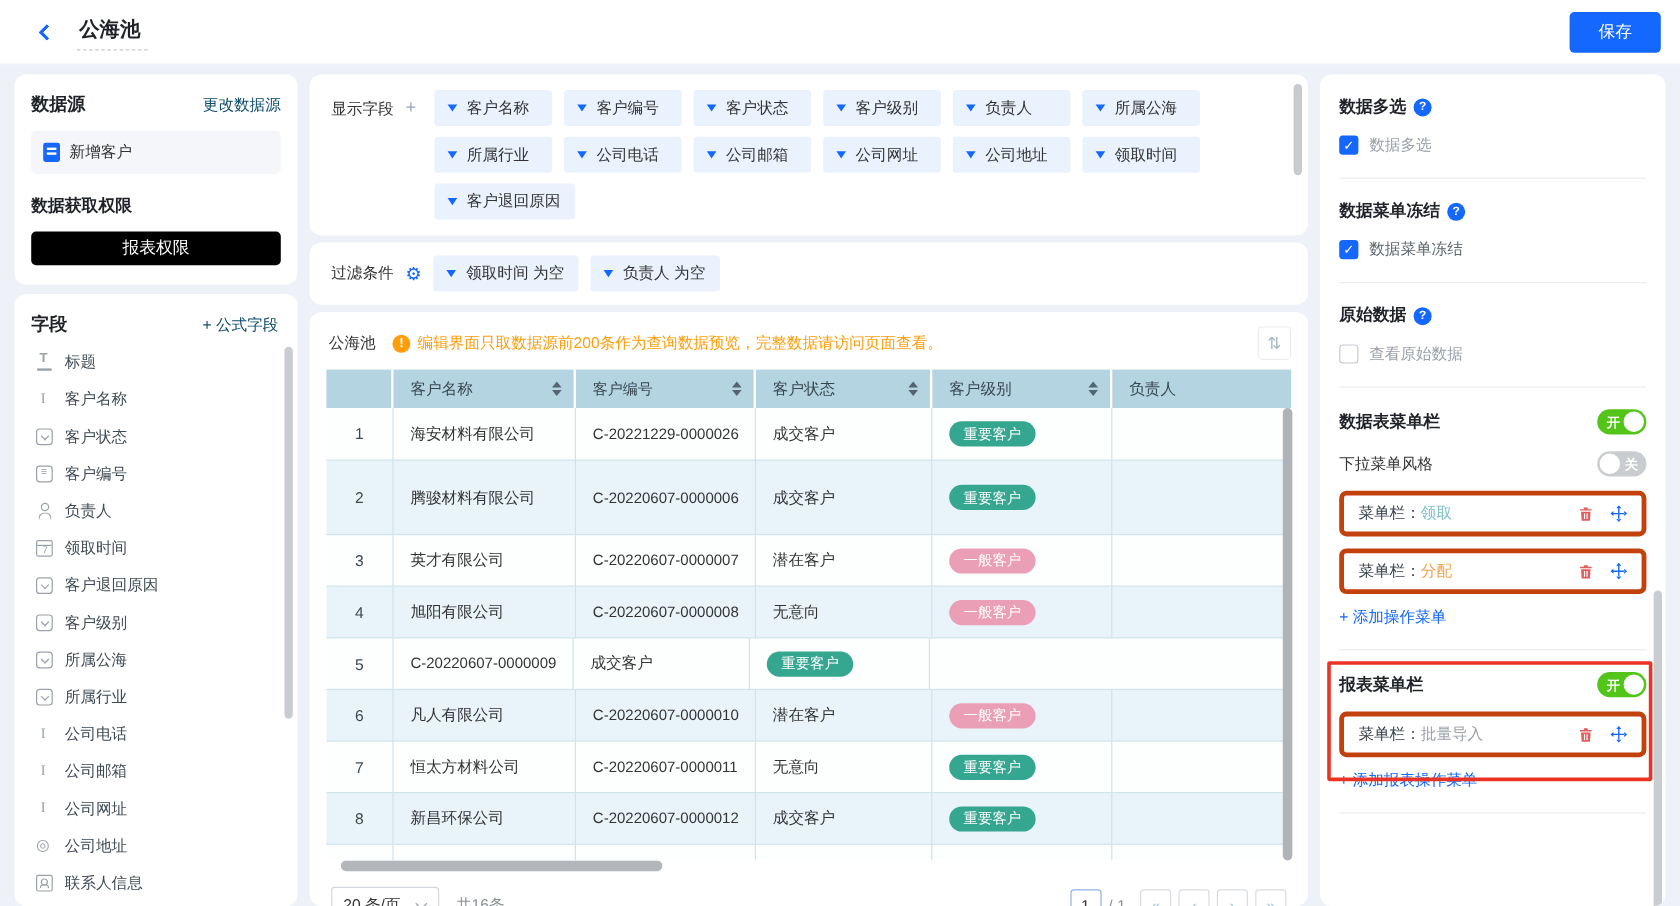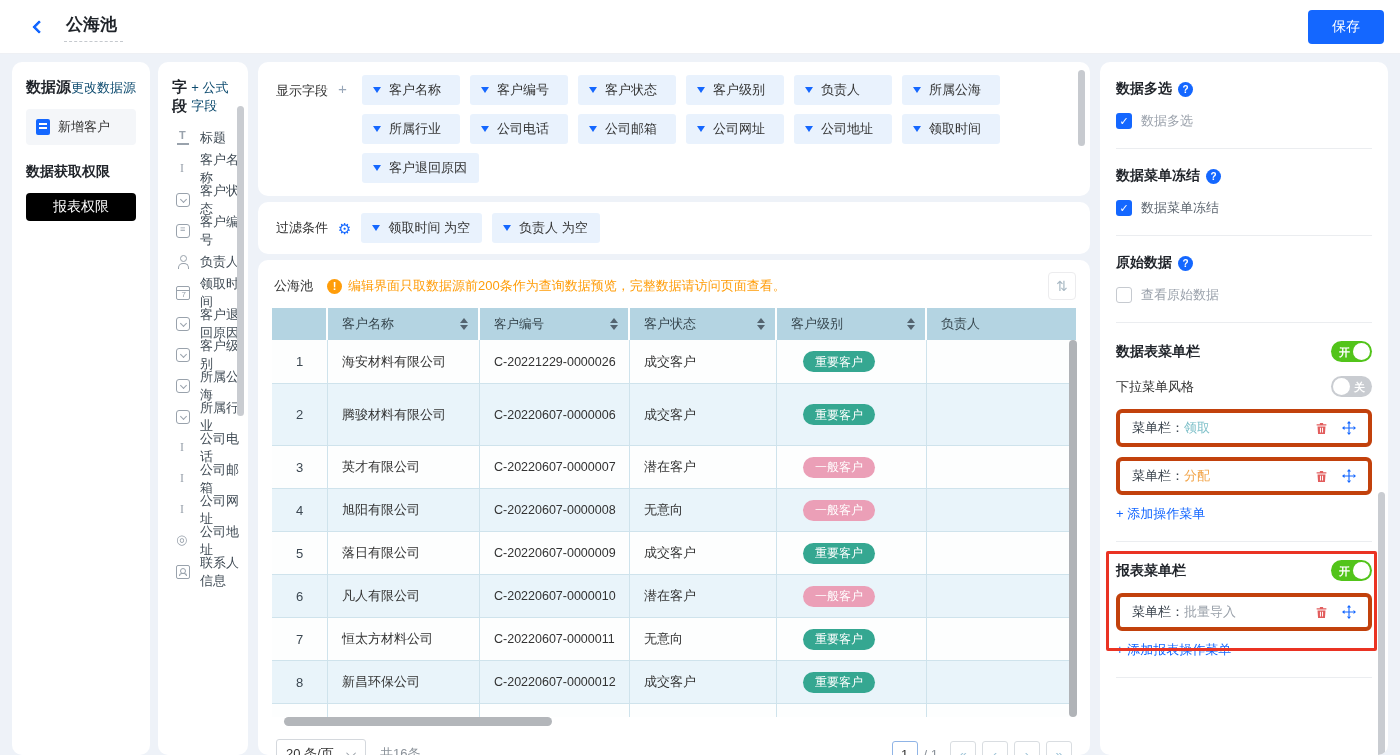--- a/index.html
+++ b/index.html
@@ -16,21 +16,21 @@
   .page-title { font-size:17px; font-weight:bold; color:#1f2329; margin-left:16px;
                 border-bottom:1px dashed #c5c9ce; padding:2px 6px 5px 2px; }
   .save-btn { margin-left:auto; background:#1467ff; color:#fff; font-size:14px; border:none;
               border-radius:4px; padding:8px 24px; cursor:pointer; }
 
   
   .main { flex:1; display:flex; gap:10px; padding:8px 12px 0 12px; min-height:0; }
   .card { background:#fff; border-radius:10px; }
 
   
-  .col-left { width:236px; flex:none; display:flex; flex-direction:row; gap:8px; }
+  .col-left { width:236px; flex:none; display:flex; flex-direction:column; gap:8px; }
   .ds-card { padding:16px 14px; }
   .ds-head { display:flex; align-items:center; justify-content:space-between; }
   .ds-title { font-size:15px; font-weight:bold; color:#1f2329; }
   .link { color:#0c4a6e; cursor:pointer; font-size:13px; }
   .ds-item { margin-top:12px; background:#f4f6f9; border-radius:4px; padding:9px 10px;
              display:flex; align-items:center; gap:8px; cursor:pointer; }
   .doc-icon { width:14px; height:16px; background:#1467ff; border-radius:2px; position:relative; flex:none; }
   .doc-icon::after { content:""; position:absolute; left:3px; top:4px; width:8px; height:2px;
                      background:#fff; box-shadow:0 4px 0 #fff; }
   .perm-title { font-size:14px; font-weight:bold; color:#1f2329; margin-top:18px; }
@@ -107,21 +107,21 @@
   .t-row.alt { background:#e9f4fa; }
   .t-cell { border-right:1px solid #cfe3ec; border-bottom:1px solid #cfe3ec; display:flex;
             align-items:center; padding:0 8px 0 14px; overflow:hidden; white-space:nowrap; color:#333; }
   .t-cell:last-child { border-right:none; }
   .c0 { width:56px; flex:none; justify-content:center; padding:0; color:#3c4852; }
   .c1 { width:152px; flex:none; }
   .c2 { width:150px; flex:none; font-size:12.5px; }
   .c3 { width:147px; flex:none; }
   .c4 { width:150px; flex:none; }
   .c5 { flex:1; }
-  .badge { padding:4.5px 12px; border-radius:14px; color:#fff; font-size:12px; line-height:1;margin-left:12px; }
+  .badge { padding:4.5px 12px; border-radius:14px; color:#fff; font-size:12px; line-height:1; }
   .partial-row { height:13px; background:#fdfefe; border-bottom:none; display:flex; }
   .partial-row .t-cell { border-bottom:none; height:13px; }
   .v-scroll { position:absolute; right:-1px; top:0; width:8px; height:100%; background:#b0b3b7; border-radius:4px; }
   .h-scroll-track { height:13px; display:flex; align-items:center; padding-left:12px; }
   .h-scroll { width:268px; height:9px; background:#b3b6ba; border-radius:5px; }
   .pg-divider { height:1px; background:#e8ebee; margin:2px -14px 0 -14px; }
   .pagination { display:flex; align-items:center; gap:14px; padding:11px 4px 0 4px; }
   .pg-select { width:90px; height:30px; border:1px solid #d4d8dd; border-radius:3px; display:flex;
                align-items:center; padding:0 9px; gap:6px; color:#333; cursor:pointer; background:#fff; }
   .pg-chev { margin-left:auto; width:7px; height:7px; border-left:1.4px solid #9aa1a9; border-bottom:1.4px solid #9aa1a9;
@@ -429,21 +429,20 @@
               <div class="t-cell c1">旭阳有限公司</div>
               <div class="t-cell c2">C-20220607-0000008</div>
               <div class="t-cell c3">无意向</div>
               <div class="t-cell c4">
                 <span class="badge" style="background: rgb(235, 159, 183);">一般客户</span>
               </div>
               <div class="t-cell c5"></div>
             </div>
             <div class="t-row" style="height: 43px;">
               <div class="t-cell c0">5</div>
-              <div class="t-cell c1">落日有限公司</div>
               <div class="t-cell c2">C-20220607-0000009</div>
               <div class="t-cell c3">成交客户</div>
               <div class="t-cell c4">
                 <span class="badge" style="background: rgb(53, 167, 145);">重要客户</span>
               </div>
               <div class="t-cell c5"></div>
             </div>
             <div class="t-row alt" style="height: 43px;">
               <div class="t-cell c0">6</div>
               <div class="t-cell c1">凡人有限公司</div>

